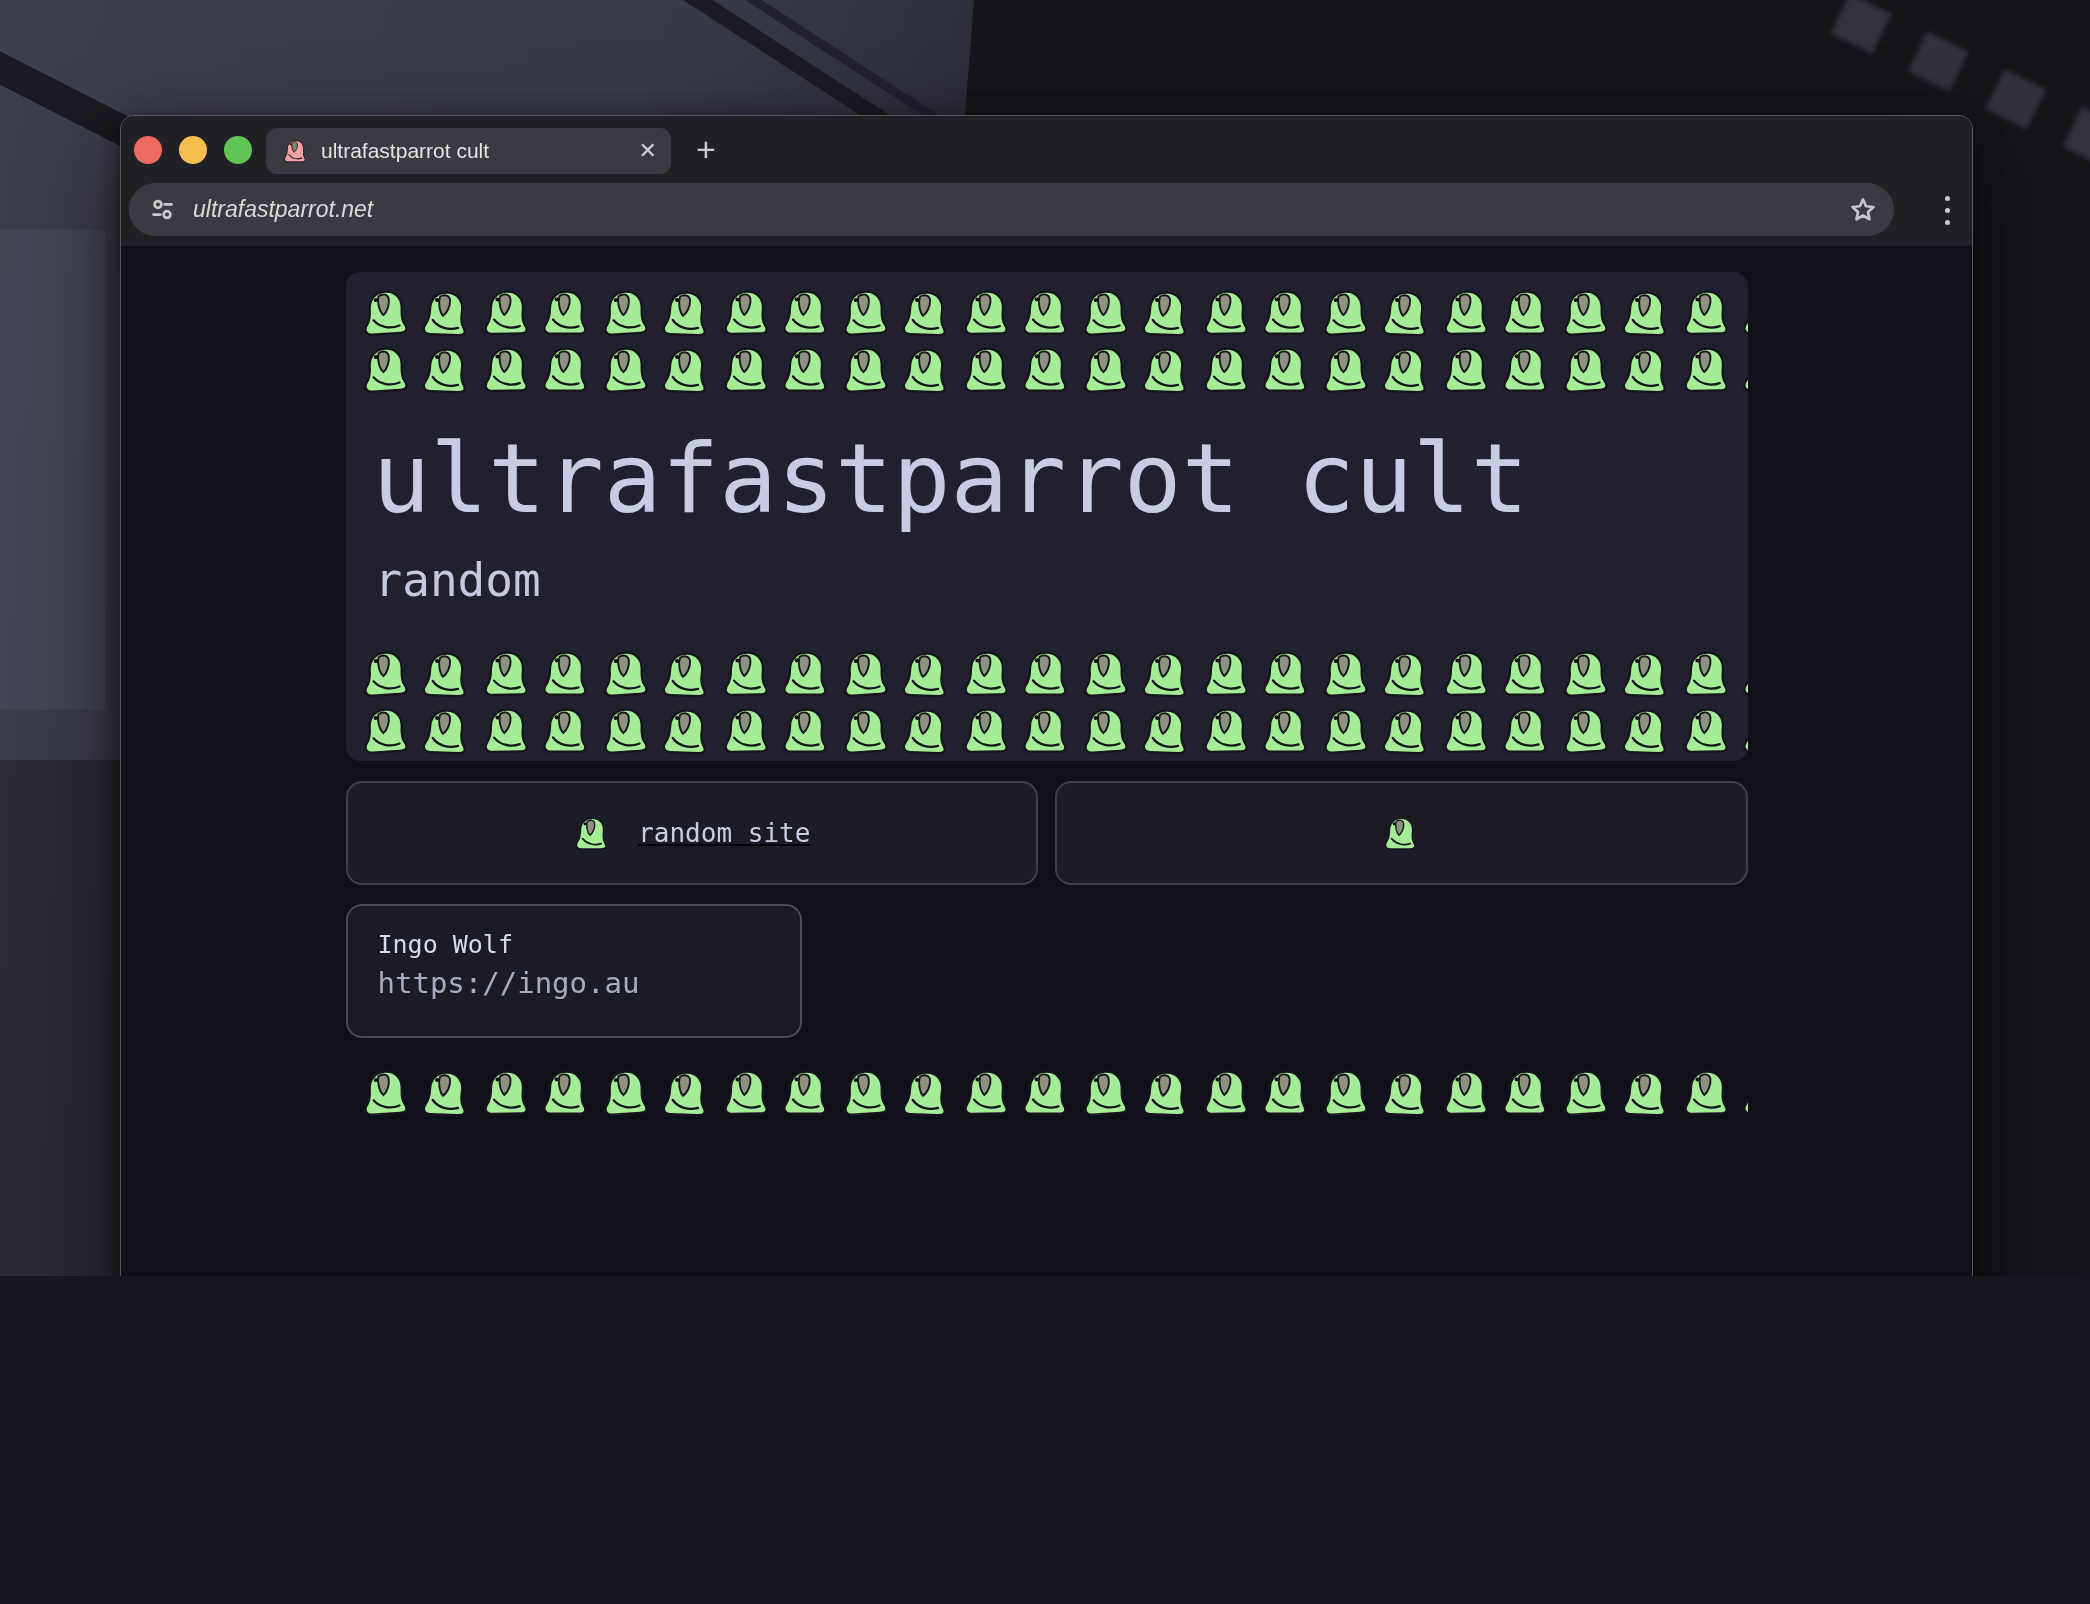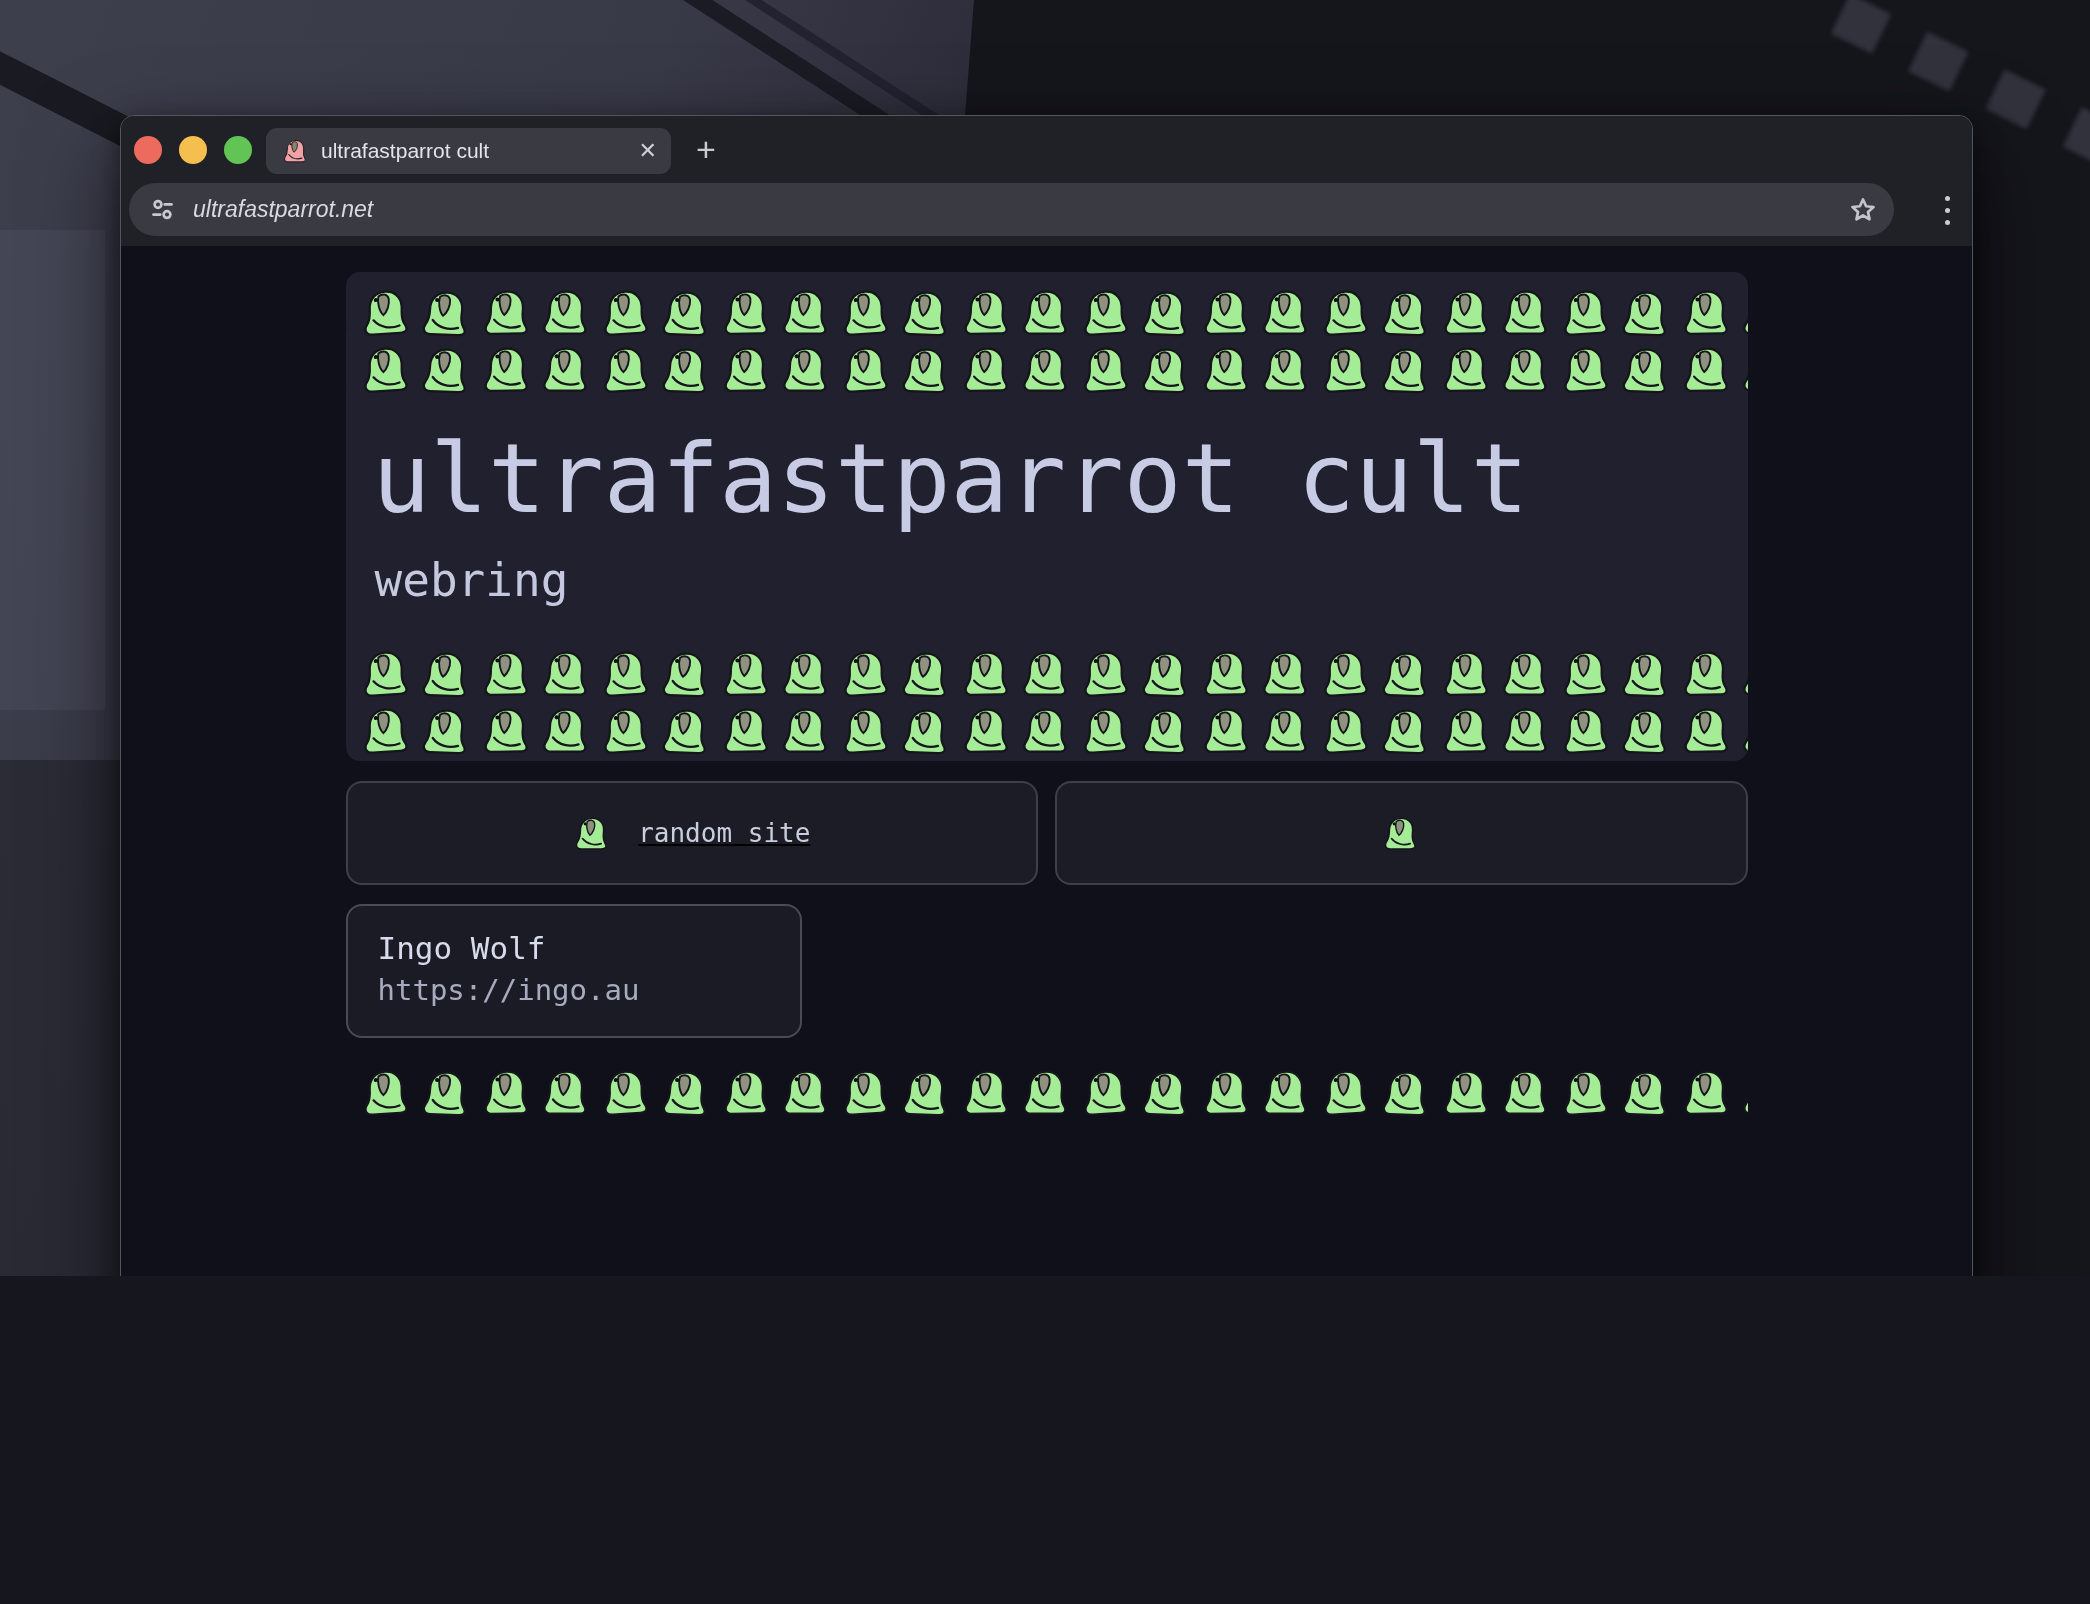--- a/index.html
+++ b/index.html
@@ -85,21 +85,21 @@
 
   .btn-row{display:flex;gap:17px;margin-top:20px;text-decoration:underline;}
   .nav-btn{flex:1;height:104px;border-radius:16px;border:2px solid #3f3f4b;background:#1c1c26;
     display:flex;align-items:center;justify-content:center;gap:27px;color:#c9cedf;font-size:26px;cursor:pointer;}
   .nav-btn .parrot{width:38px;height:35px;flex:0 0 38px;}
   .btn-label{white-space:nowrap;}
   .btn-label:empty{display:none;}
 
   .member-card{margin-top:19px;width:456px;height:134px;border-radius:16px;border:2px solid #4a4a59;
     background:#1b1b25;padding:25px 0 0 30px;cursor:pointer;}
-  .member-name{font-size:31px;line-height:1.15;color:#d8dbec;}
+  .member-name{font-size:25px;line-height:1.15;color:#d8dbec;}
   .member-url{margin-top:8px;font-size:29px;line-height:1.1;color:#a6abbf;}
 
   .footer-strip{margin-top:31px;width:1402px;height:52px;overflow:hidden;}
 
   .favicon{width:27px;height:24px;flex:none;display:block;}
   .favicon .parrot{width:27px;height:24px;flex:none;}
 </style>
 </head>
 <body>
 
@@ -561,21 +561,21 @@
               <span class="parrot f0">
     <svg viewBox="0 0 60 54" aria-hidden="true">
       <path class="pbody" d="M13 51.5 C5.5 51.5 3 45.5 7 40 C10.5 35 11.5 29 11.5 22.5 C11.5 10.5 19.5 3 30.5 3 C41.5 3 48.5 10.5 48.5 21 C48.5 28.5 46 34.5 50.5 42 C54.5 48.5 51.5 51.5 44.5 51.5 Z"></path>
       <path class="pwing" d="M15 35 C22 44 34 46.5 44.5 43"></path>
       <path class="pbeak" d="M22.5 8 C27.5 4.5 33.5 6 34.2 11.5 C35 18.5 31 26.5 26.8 29.8 C22.3 25.5 20.5 14 22.5 8 Z"></path>
       <circle class="peye" cx="19.3" cy="11.8" r="2.4"></circle>
     </svg>
   </span>
             </div>
           <div class="hero-title">ultrafastparrot cult</div>
-          <div class="hero-sub">webring</div>
+          <div class="hero-sub">random</div>
           <div class="prow bottom-rows">
               <span class="parrot f0">
     <svg viewBox="0 0 60 54" aria-hidden="true">
       <path class="pbody" d="M13 51.5 C5.5 51.5 3 45.5 7 40 C10.5 35 11.5 29 11.5 22.5 C11.5 10.5 19.5 3 30.5 3 C41.5 3 48.5 10.5 48.5 21 C48.5 28.5 46 34.5 50.5 42 C54.5 48.5 51.5 51.5 44.5 51.5 Z"></path>
       <path class="pwing" d="M15 35 C22 44 34 46.5 44.5 43"></path>
       <path class="pbeak" d="M22.5 8 C27.5 4.5 33.5 6 34.2 11.5 C35 18.5 31 26.5 26.8 29.8 C22.3 25.5 20.5 14 22.5 8 Z"></path>
       <circle class="peye" cx="19.3" cy="11.8" r="2.4"></circle>
     </svg>
   </span>
               <span class="parrot f1">

